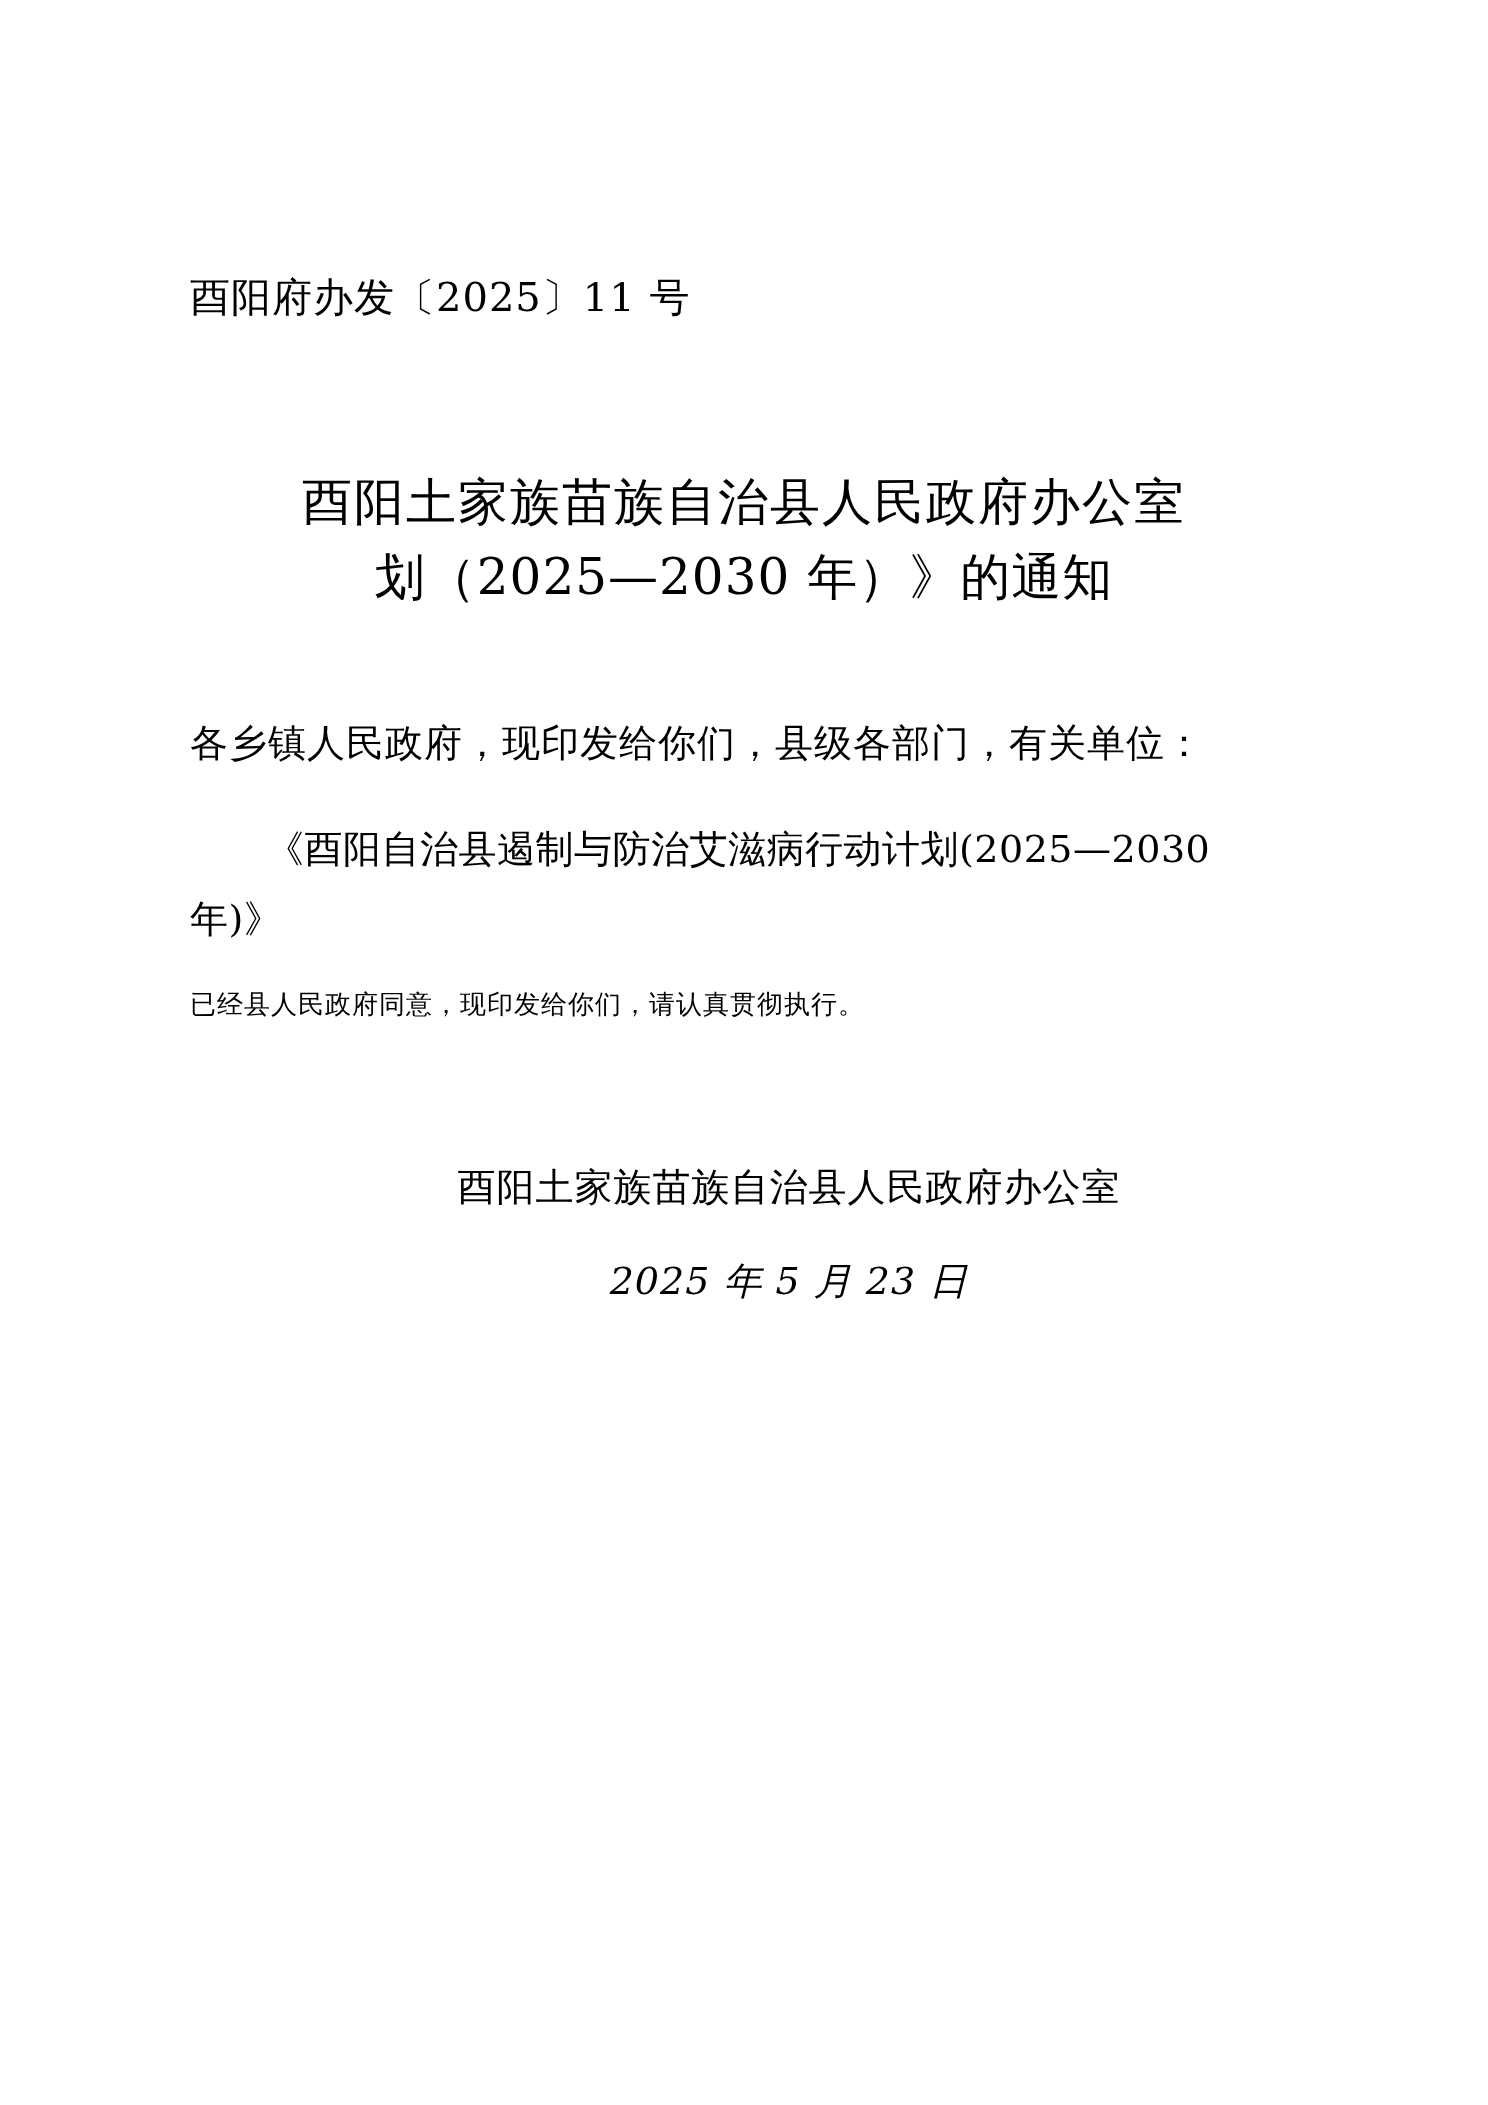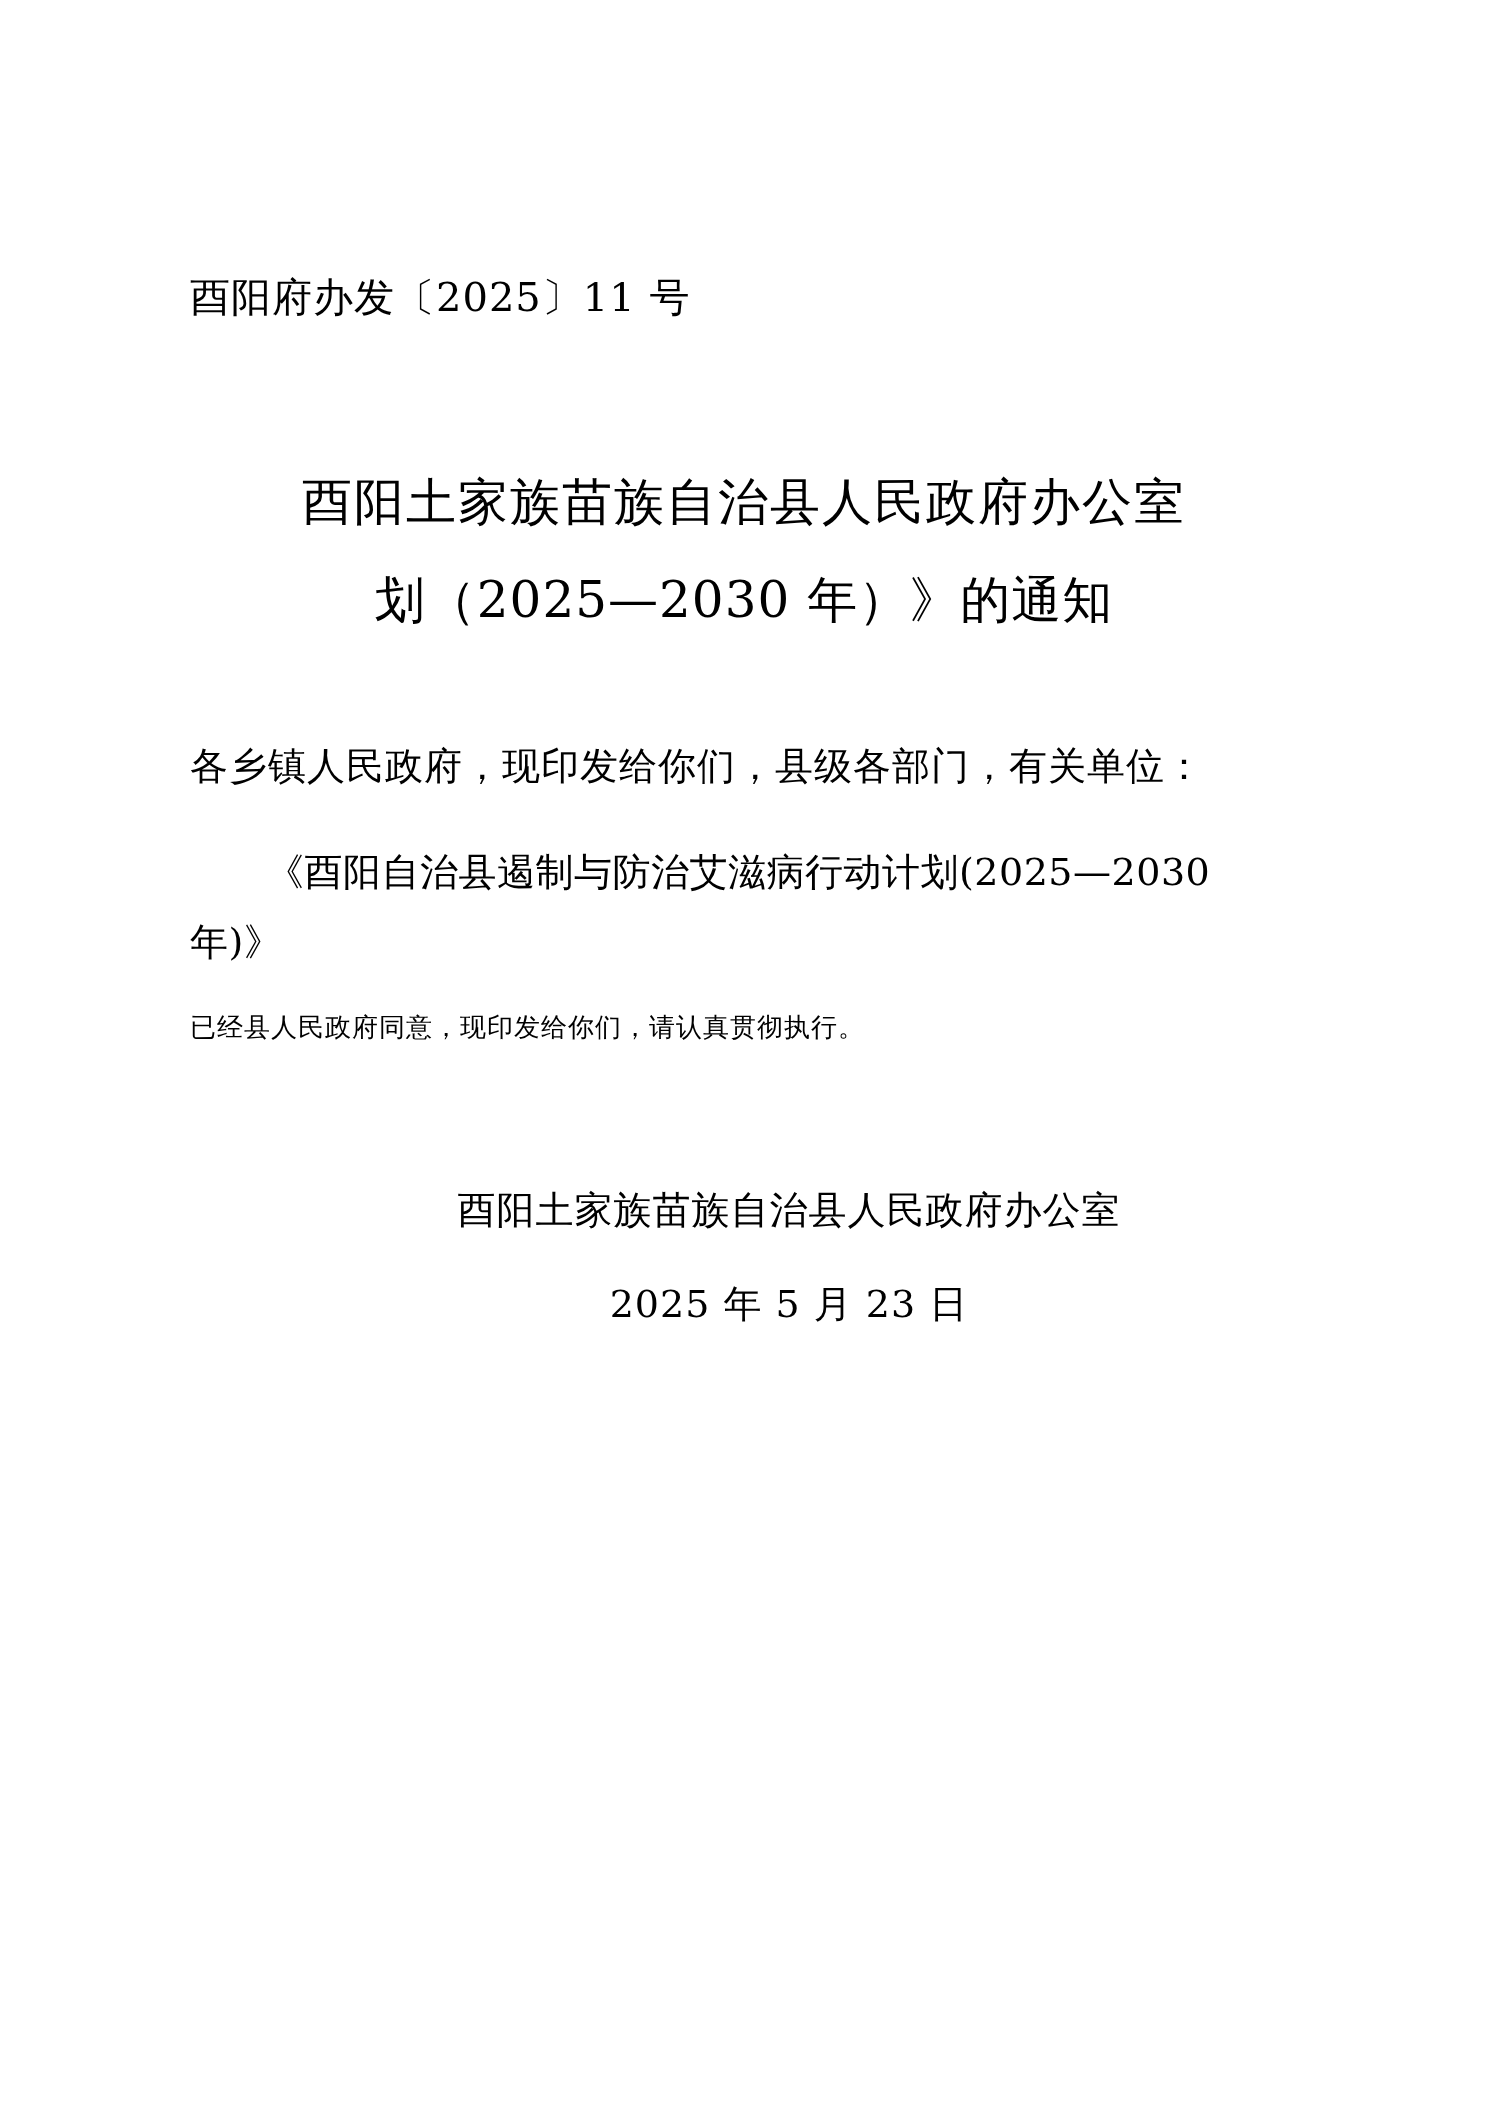--- a/index.html
+++ b/index.html
@@ -35,21 +35,21 @@
     line-height: 1.5;
     letter-spacing: 1px;
     font-family: "DejaVu Serif", "Liberation Serif", serif;
   }
   .title-line {
     display: block;
     white-space: nowrap;
   }
   .title-line.l1 { letter-spacing: 2px; }
   .title-line.l2 { letter-spacing: 0px; }
-  .title-line.l3 { letter-spacing: 1px; margin-top: 23px; }
+  .title-line.l3 { letter-spacing: 1px; }
 
   .salutation {
     margin-top: 96px;
     font-size: 38px;
     line-height: 1.7;
     letter-spacing: 1px;
   }
   .body-par {
     margin-top: 38px;
     font-size: 38px;
@@ -72,20 +72,21 @@
     font-size: 38px;
     line-height: 2.1;
     letter-spacing: 1px;
     padding-left: 90px;
   }
   .signature-line {
     display: block;
   }
   .sig-date {
     margin-top: 14px;
+    font-style: italic;
   }
 </style>
 </head>
 <body>
 
 <div class="page">
 
   <div class="doc-number">酉阳府办发〔2025〕11 号</div>
 
   <div class="title-block">

